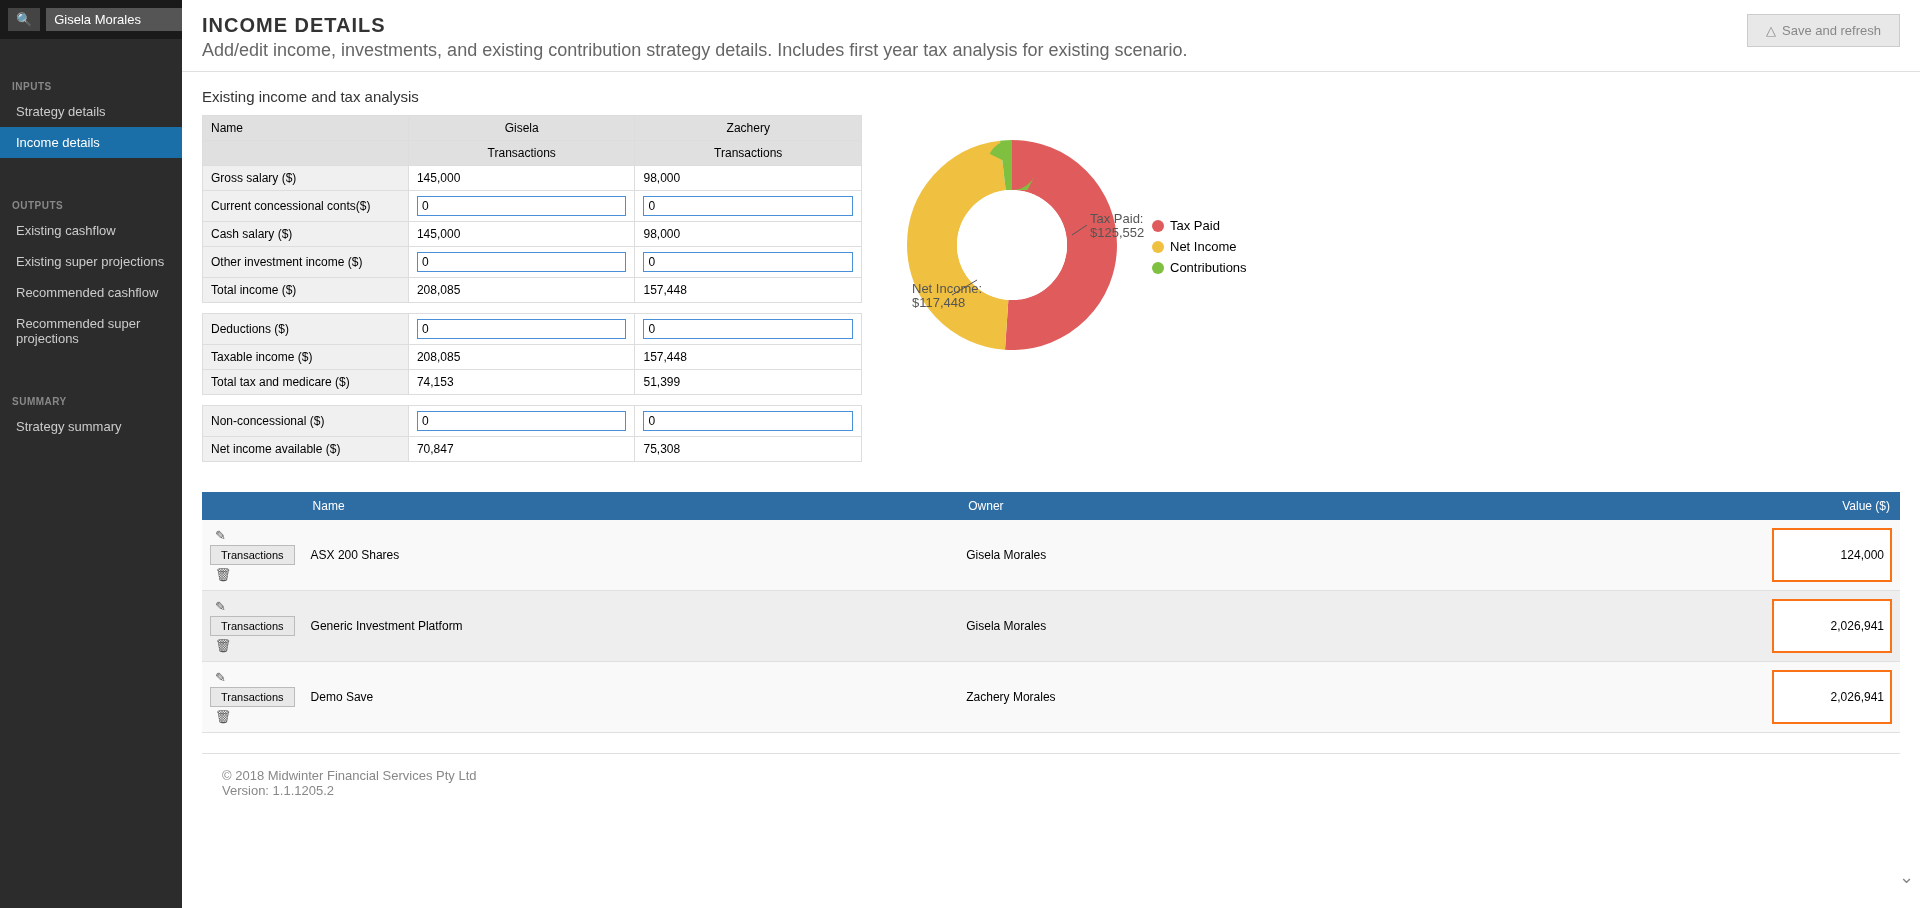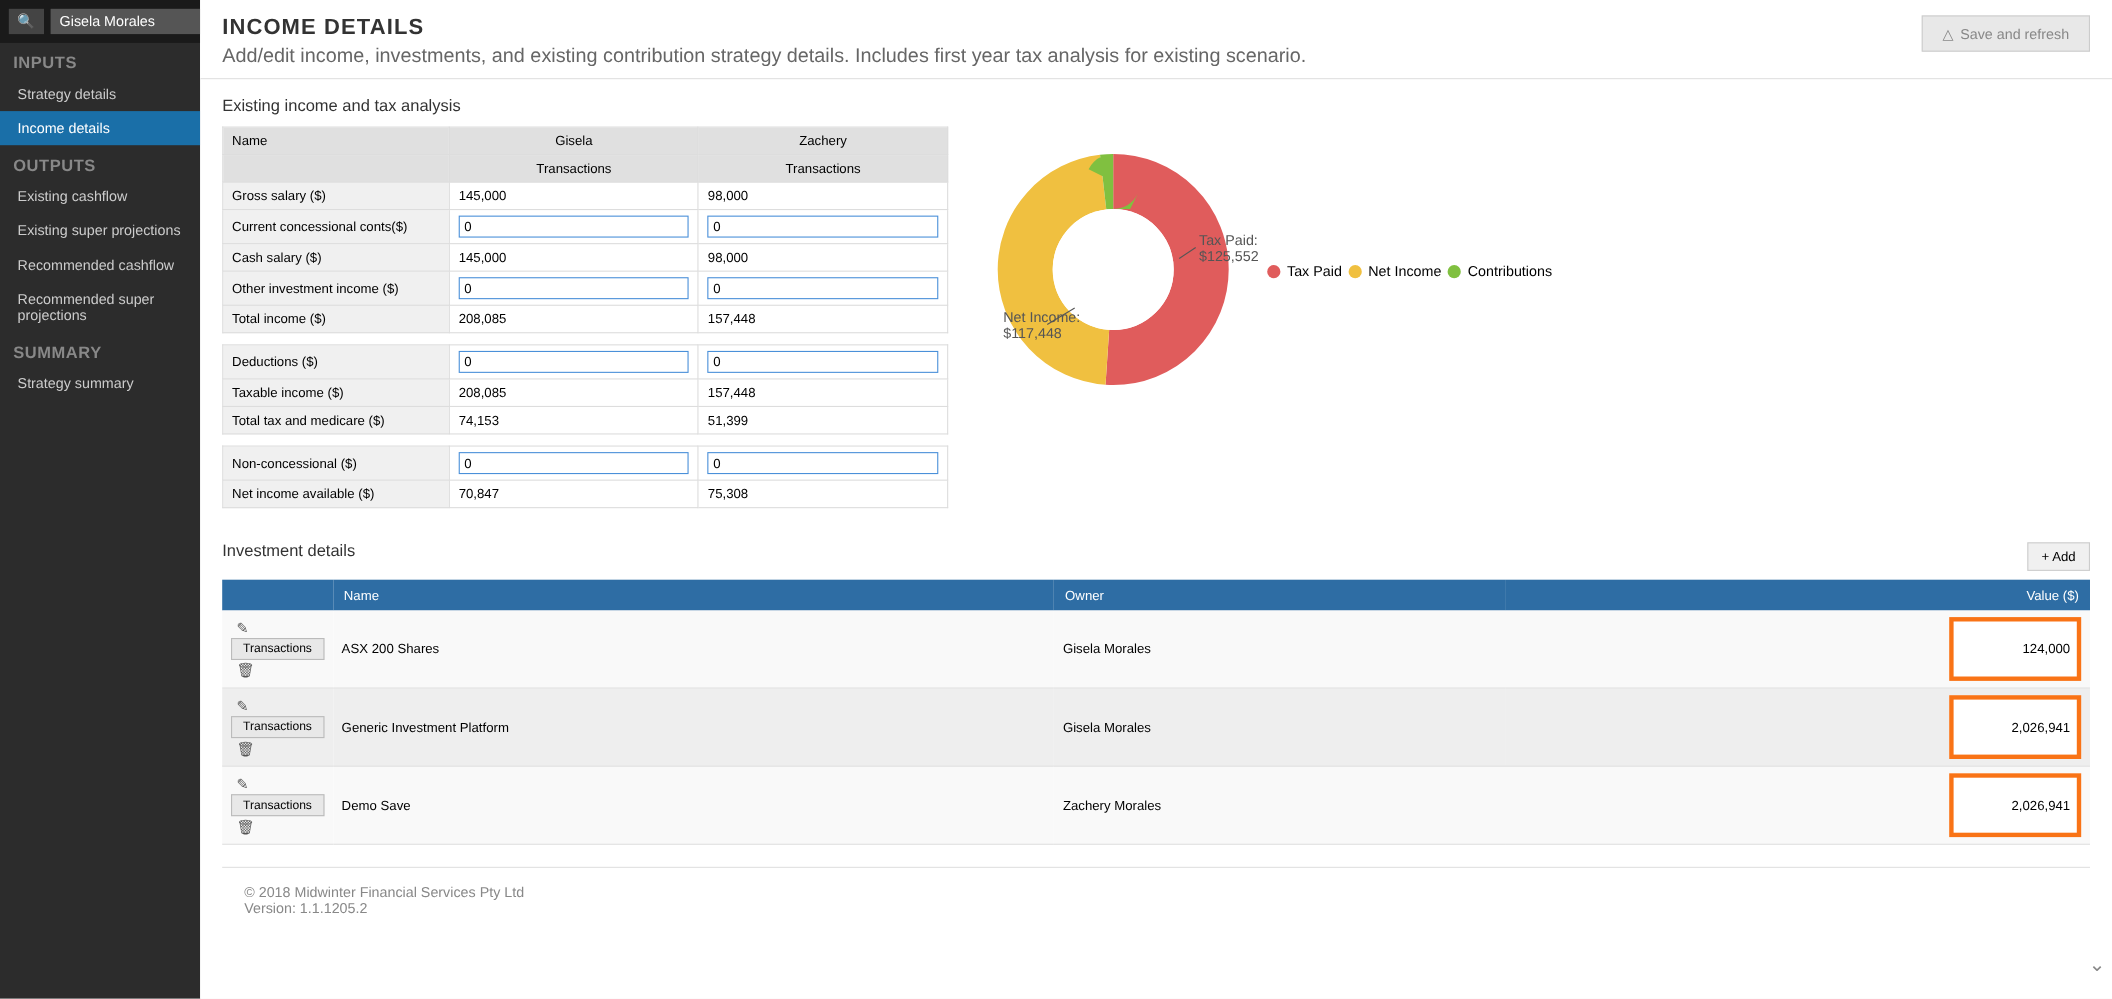--- a/index.html
+++ b/index.html
@@ -34,25 +34,26 @@
       background: #555;
       border: none;
       color: #fff;
       padding: 4px 8px;
       flex: 1;
       font-size: 13px;
       outline: none;
     }
     .sidebar-section-header {
       padding: 10px 12px 4px;
-      font-size: 15px;
+      font-size: 10px;
       font-weight: bold;
       color: #888;
       text-transform: uppercase;
       letter-spacing: 0.5px;
+      margin-top: 32px;
     }
     .sidebar-item {
       padding: 8px 16px;
       color: #ccc;
       cursor: pointer;
       font-size: 13px;
     }
     .sidebar-item.active {
       background: #1a6fa8;
       color: #fff;
@@ -161,21 +162,21 @@
       padding-top: 20px;
     }
     .chart-wrapper {
       display: flex;
       align-items: center;
       gap: 30px;
     }
     .donut-svg { overflow: visible; }
     .legend {
       display: flex;
-      flex-direction: row;
+      flex-direction: column;
       gap: 6px;
       font-size: 12px;
     }
     .legend-item {
       display: flex;
       align-items: center;
       gap: 6px;
     }
     .legend-dot {
       width: 12px;
@@ -233,21 +234,21 @@
       padding: 2px 5px;
     }
     .trans-btn {
       background: #e8e8e8;
       border: 1px solid #bbb;
       padding: 3px 10px;
       font-size: 11px;
       cursor: pointer;
     }
     .inv-value-input {
-      border: 4px solid #f97316;
+      border: 2px solid #f97316;
       padding: 18px 6px;
       font-size: 12px;
       text-align: right;
       width: 120px;
       background: #fff;
     }
 
     .footer {
       padding: 14px 20px;
       font-size: 11px;
@@ -411,24 +412,20 @@
             <div class="legend-item">
               <div class="legend-dot" style="background:#80c040"></div>
               <span>Contributions</span>
             </div>
           </div>
         </div>
       </div>
     </div>
 
     <div class="investment-section">
-      <div class="investment-header">
-        <div class="section-title">Investment details</div>
-        <button class="add-btn">+ Add</button>
-      </div>
       <table class="inv-table">
         <thead>
           <tr>
             <th style="width:40px"></th>
             <th>Name</th>
             <th>Owner</th>
             <th class="right">Value ($)</th>
           </tr>
         </thead>
         <tbody id="investment-table-body">

